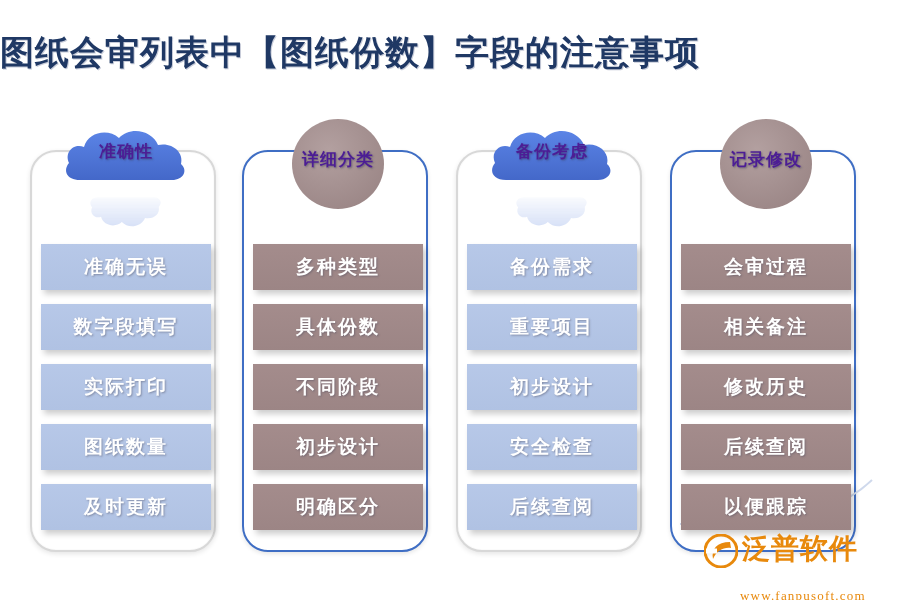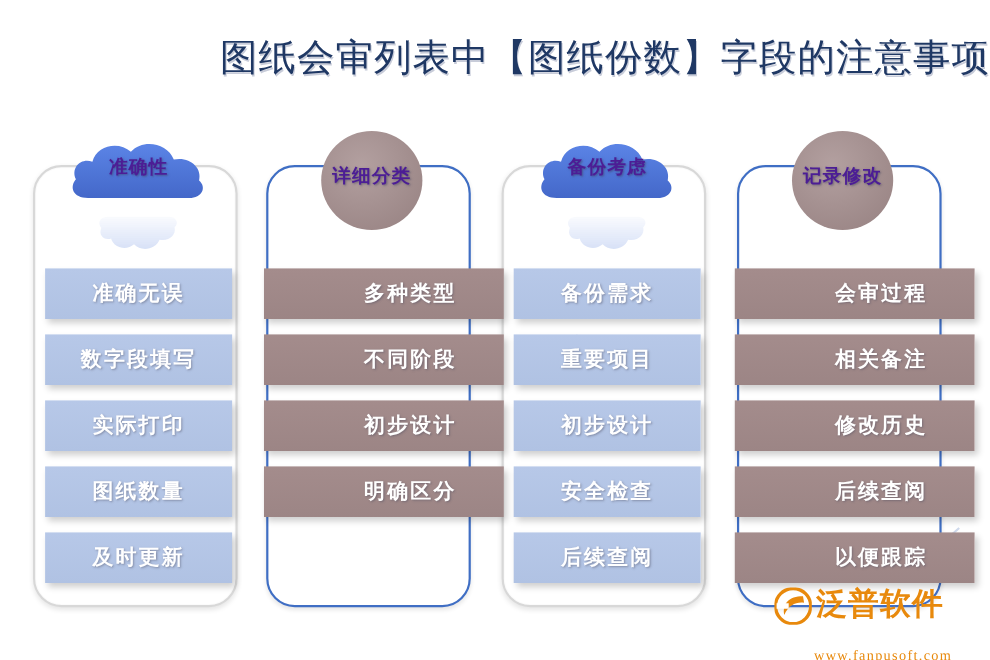--- a/index.html
+++ b/index.html
@@ -22,23 +22,23 @@
     background: #ffffff;
     overflow: hidden;
   }
 
   
   .page-title {
     position: absolute;
     top: 30px;
     left: 0;
     width: 900px;
-    text-align: right;
+    text-align: left;
     font-size: 34px;
-    font-weight: normal;
+    font-weight: bold;
     letter-spacing: 1px;
     color: #1F3864;
     font-family: "Liberation Serif", "DejaVu Serif", serif;
     text-shadow: 1px 1px 0 rgba(190,195,210,0.85);
     white-space: nowrap;
   }
 
   
   .columns {
     position: absolute;
@@ -149,21 +149,20 @@
     font-family: "Liberation Serif", "DejaVu Serif", serif;
     text-shadow: 1px 1px 2px rgba(70,70,90,0.45);
     box-shadow: 3px 4px 6px rgba(0,0,0,0.20);
     white-space: nowrap;
   }
   .item.blue-item {
     background: linear-gradient(180deg, #b7c8e8 0%, #b0c2e3 100%);
   }
   .item.mauve-item {
     background: linear-gradient(180deg, #a48c8c 0%, #9c8585 100%);
-    padding-left: 48px;
   }
   .item:last-child { margin-bottom: 0; }
 
   
   .watermark {
     position: absolute;
     left: 478px;
     top: 303px;
     width: 120px;
     height: 34px;
@@ -290,20 +289,21 @@
                 <stop offset="0%" stop-color="#B3A0A0"></stop>
                 <stop offset="100%" stop-color="#9A8585"></stop>
               </radialGradient>
             </defs>
             <ellipse cx="59" cy="46" rx="46" ry="45" fill="url(#rg1)"></ellipse>
           </svg>
           <div class="badge-label">详细分类</div>
         </div>
         <div class="items">
           <div class="item mauve-item">多种类型</div>
+          <div class="item mauve-item">具体份数</div>
           <div class="item mauve-item">不同阶段</div>
           <div class="item mauve-item">初步设计</div>
           <div class="item mauve-item">明确区分</div>
         </div>
       </div>
       <div class="column col-2">
         <div class="panel gray"></div>
         <div class="badge-reflection">
           <svg viewBox="0 0 128 74">
             <path d="M18 62 C4 62 1 52 7 45 C2 34 12 25 22 29 C26 14 46 10 57 20 C68 8 90 12 96 27 C110 24 122 34 119 46 C126 52 122 62 110 62 Z" fill="#4E79DB"></path>

